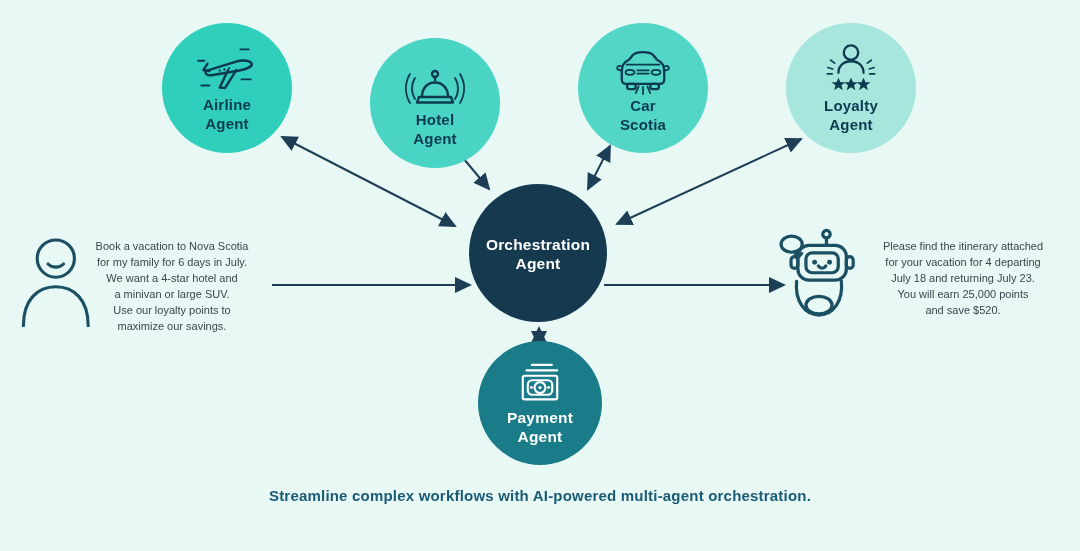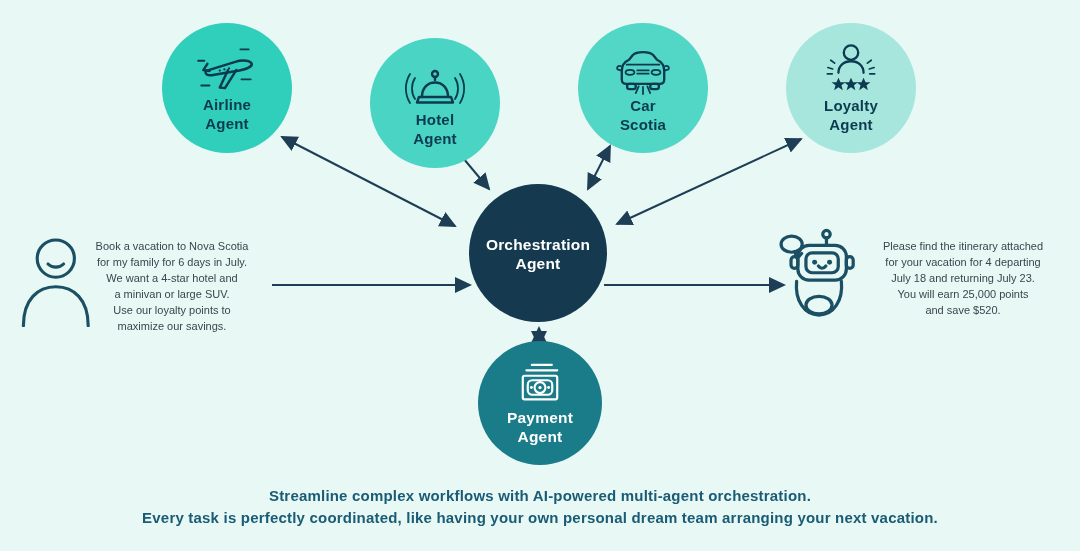--- a/index.html
+++ b/index.html
@@ -190,16 +190,15 @@
   </svg>
 
   <div class="msg msg-bot">Please find the itinerary attached
 for your vacation for 4 departing
 July 18 and returning July 23.
 You will earn 25,000 points
 and save $520.</div>
 
   <div class="footer">
     <div>Streamline complex workflows with AI-powered multi-agent orchestration.</div>
-    <div>Every task is perfectly coordinated, like having your own personal dream team arranging your next vacation.</div>
   </div>
 
 </div>
 
 </body></html>

